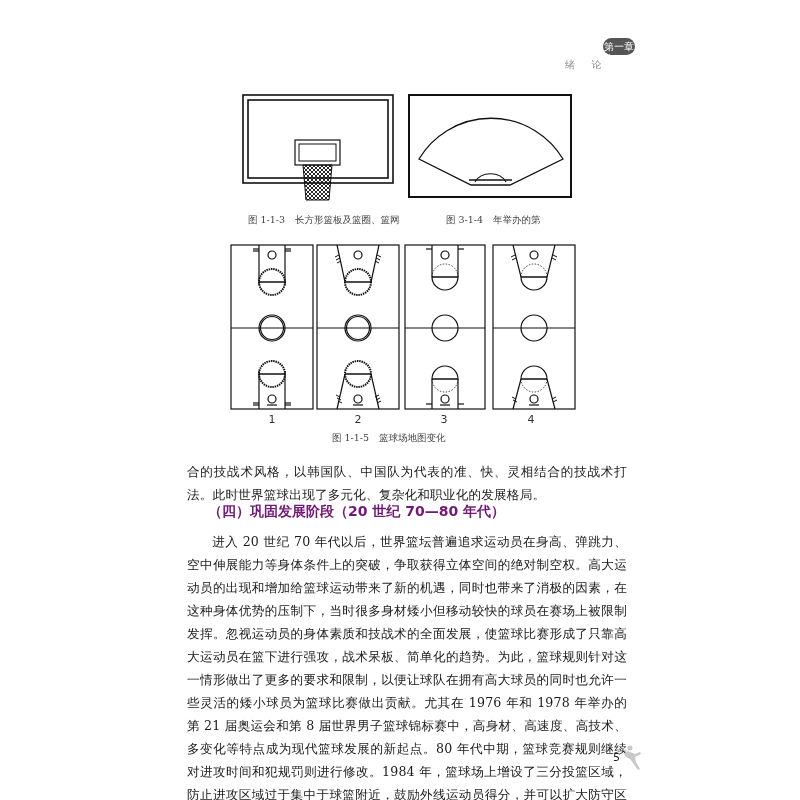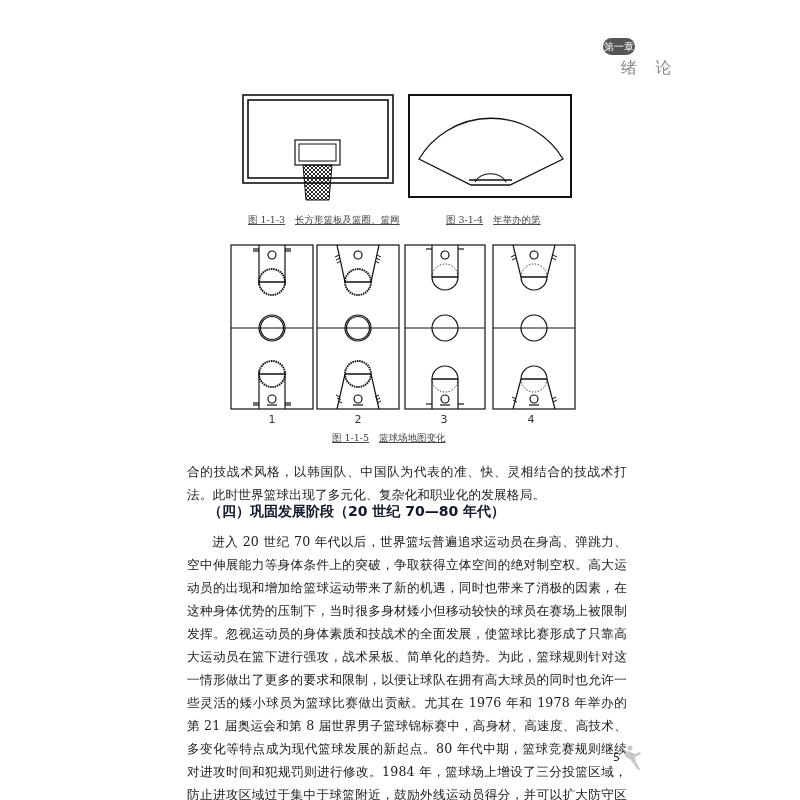--- a/index.html
+++ b/index.html
@@ -1,33 +1,33 @@
 <!DOCTYPE html>
 <html><head>
 <meta charset="utf-8">
 <style>
   html, body { margin: 0; padding: 0; background: #ffffff; }
   body { width: 800px; height: 800px; position: relative; overflow: hidden;
          font-family: "DejaVu Serif", "Liberation Serif", serif; color: #1a1a1a; }
   .chapter-badge { position: absolute; left: 603px; top: 38px; height: 17px; width: 32px;
          background: #555; border-radius: 9px; color: #fff; font-size: 10px; line-height: 17px;
          text-align: center; font-family: Liberation Sans, sans-serif; }
-  .chapter-title { position: absolute; left: 621px; top: 58px; font-size: 16px; color: #888;
-         letter-spacing: 7px; font-family: Liberation Sans, sans-serif; }
+  .chapter-title { position: absolute; left: 565px; top: 58px; font-size: 10px; color: #888;
+         letter-spacing: 7px; font-family: Liberation Serif, serif; }
   svg.fig { position: absolute; }
-  .caption { position: absolute; font-size: 9.5px; color: #444; white-space: nowrap; text-decoration: underline; }
+  .caption { position: absolute; font-size: 9.5px; color: #444; white-space: nowrap; }
   .caption .num { margin-right: 10px; }
   .court-num { position: absolute; font-size: 11px; color: #333; font-family: "DejaVu Sans", sans-serif;
          width: 20px; text-align: center; }
   .para { position: absolute; left: 187px; width: 440px; font-size: 12.6px; line-height: 23px;
          text-align: justify; text-align-last: left; letter-spacing: 0.2px; }
   .para p { margin: 0; }
   .indent { text-indent: 2em; }
   .heading { position: absolute; left: 208px; top: 503px; font-size: 14px; font-weight: bold;
-         font-family: "DejaVu Sans", sans-serif; color: #0f172a; }
+         font-family: "DejaVu Sans", sans-serif; color: #701a75; }
   .page-num { position: absolute; left: 613px; top: 751px; font-size: 11px; color: #222;
          font-family: "DejaVu Sans", sans-serif; }
   .runner { position: absolute; left: 622px; top: 745px; }
 </style>
 </head>
 <body>
 
 <div class="chapter-badge">第一章</div>
 <div class="chapter-title">绪 论</div>
 

